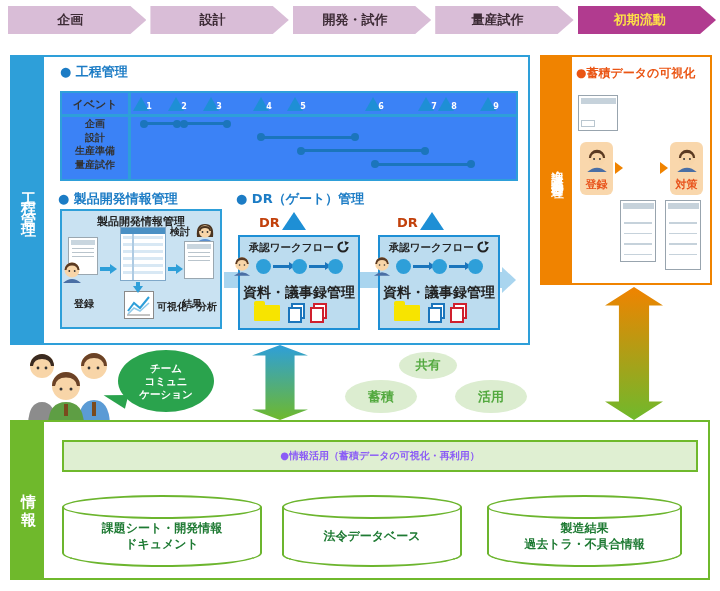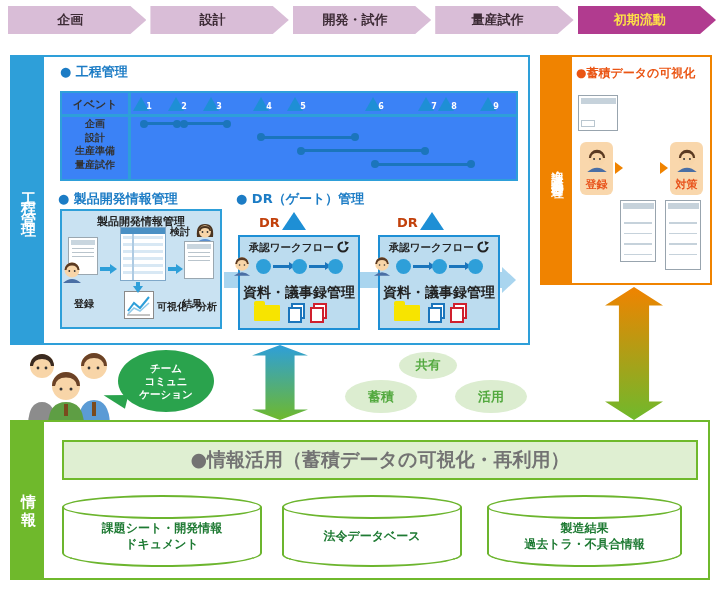--- a/index.html
+++ b/index.html
@@ -80,23 +80,23 @@
   .bubble{position:absolute;left:118px;top:350px;width:96px;height:62px;background:#2AA34D;border-radius:50%;
           display:flex;flex-direction:column;align-items:center;justify-content:center;
           color:#fff;font-weight:bold;font-size:10.5px;line-height:13px;text-align:center;}
   .bubble-tail{position:absolute;left:103px;top:392px;width:0;height:0;border-top:6px solid transparent;
                border-bottom:8px solid transparent;border-right:24px solid #2AA34D;transform:rotate(14deg);}
   .updown{position:absolute;}
   .ud-bg{clip-path:polygon(50% 0,100% 14%,76% 14%,76% 86%,100% 86%,50% 100%,0 86%,24% 86%,24% 14%,0 14%);width:100%;height:100%;}
   .kw{position:absolute;border-radius:50%;background:#DCEDD0;display:flex;align-items:center;justify-content:center;
       font-weight:bold;color:#53A93F;}
   
-  .banner{position:absolute;left:50px;top:18px;width:636px;height:40px;background:#DFEFD2;border:2px solid #6FB92C;
+  .banner{position:absolute;left:50px;top:18px;width:636px;height:32px;background:#DFEFD2;border:2px solid #6FB92C;
           box-sizing:border-box;display:flex;align-items:center;justify-content:center;
-          font-size:19px;font-weight:bold;color:#737373;white-space:nowrap;}
+          font-size:10px;font-weight:bold;color:#8b5cf6;white-space:nowrap;}
   .cyl{position:absolute;top:73px;height:72px;}
   .cyl .bodyy{position:absolute;left:0;right:0;top:12px;bottom:0;background:#fff;border:2.5px solid #6CB52E;border-top:none;
               border-radius:0 0 100px 100px / 0 0 14px 14px;box-sizing:border-box;
               display:flex;flex-direction:column;align-items:center;justify-content:center;
               font-size:12px;font-weight:bold;color:#1E7A33;line-height:16px;text-align:center;}
   .cyl .topp{position:absolute;left:0;right:0;top:0;height:24px;background:#fff;border:2.5px solid #6CB52E;border-radius:50%;box-sizing:border-box;}
 </style>
 </head>
 <body>
 

